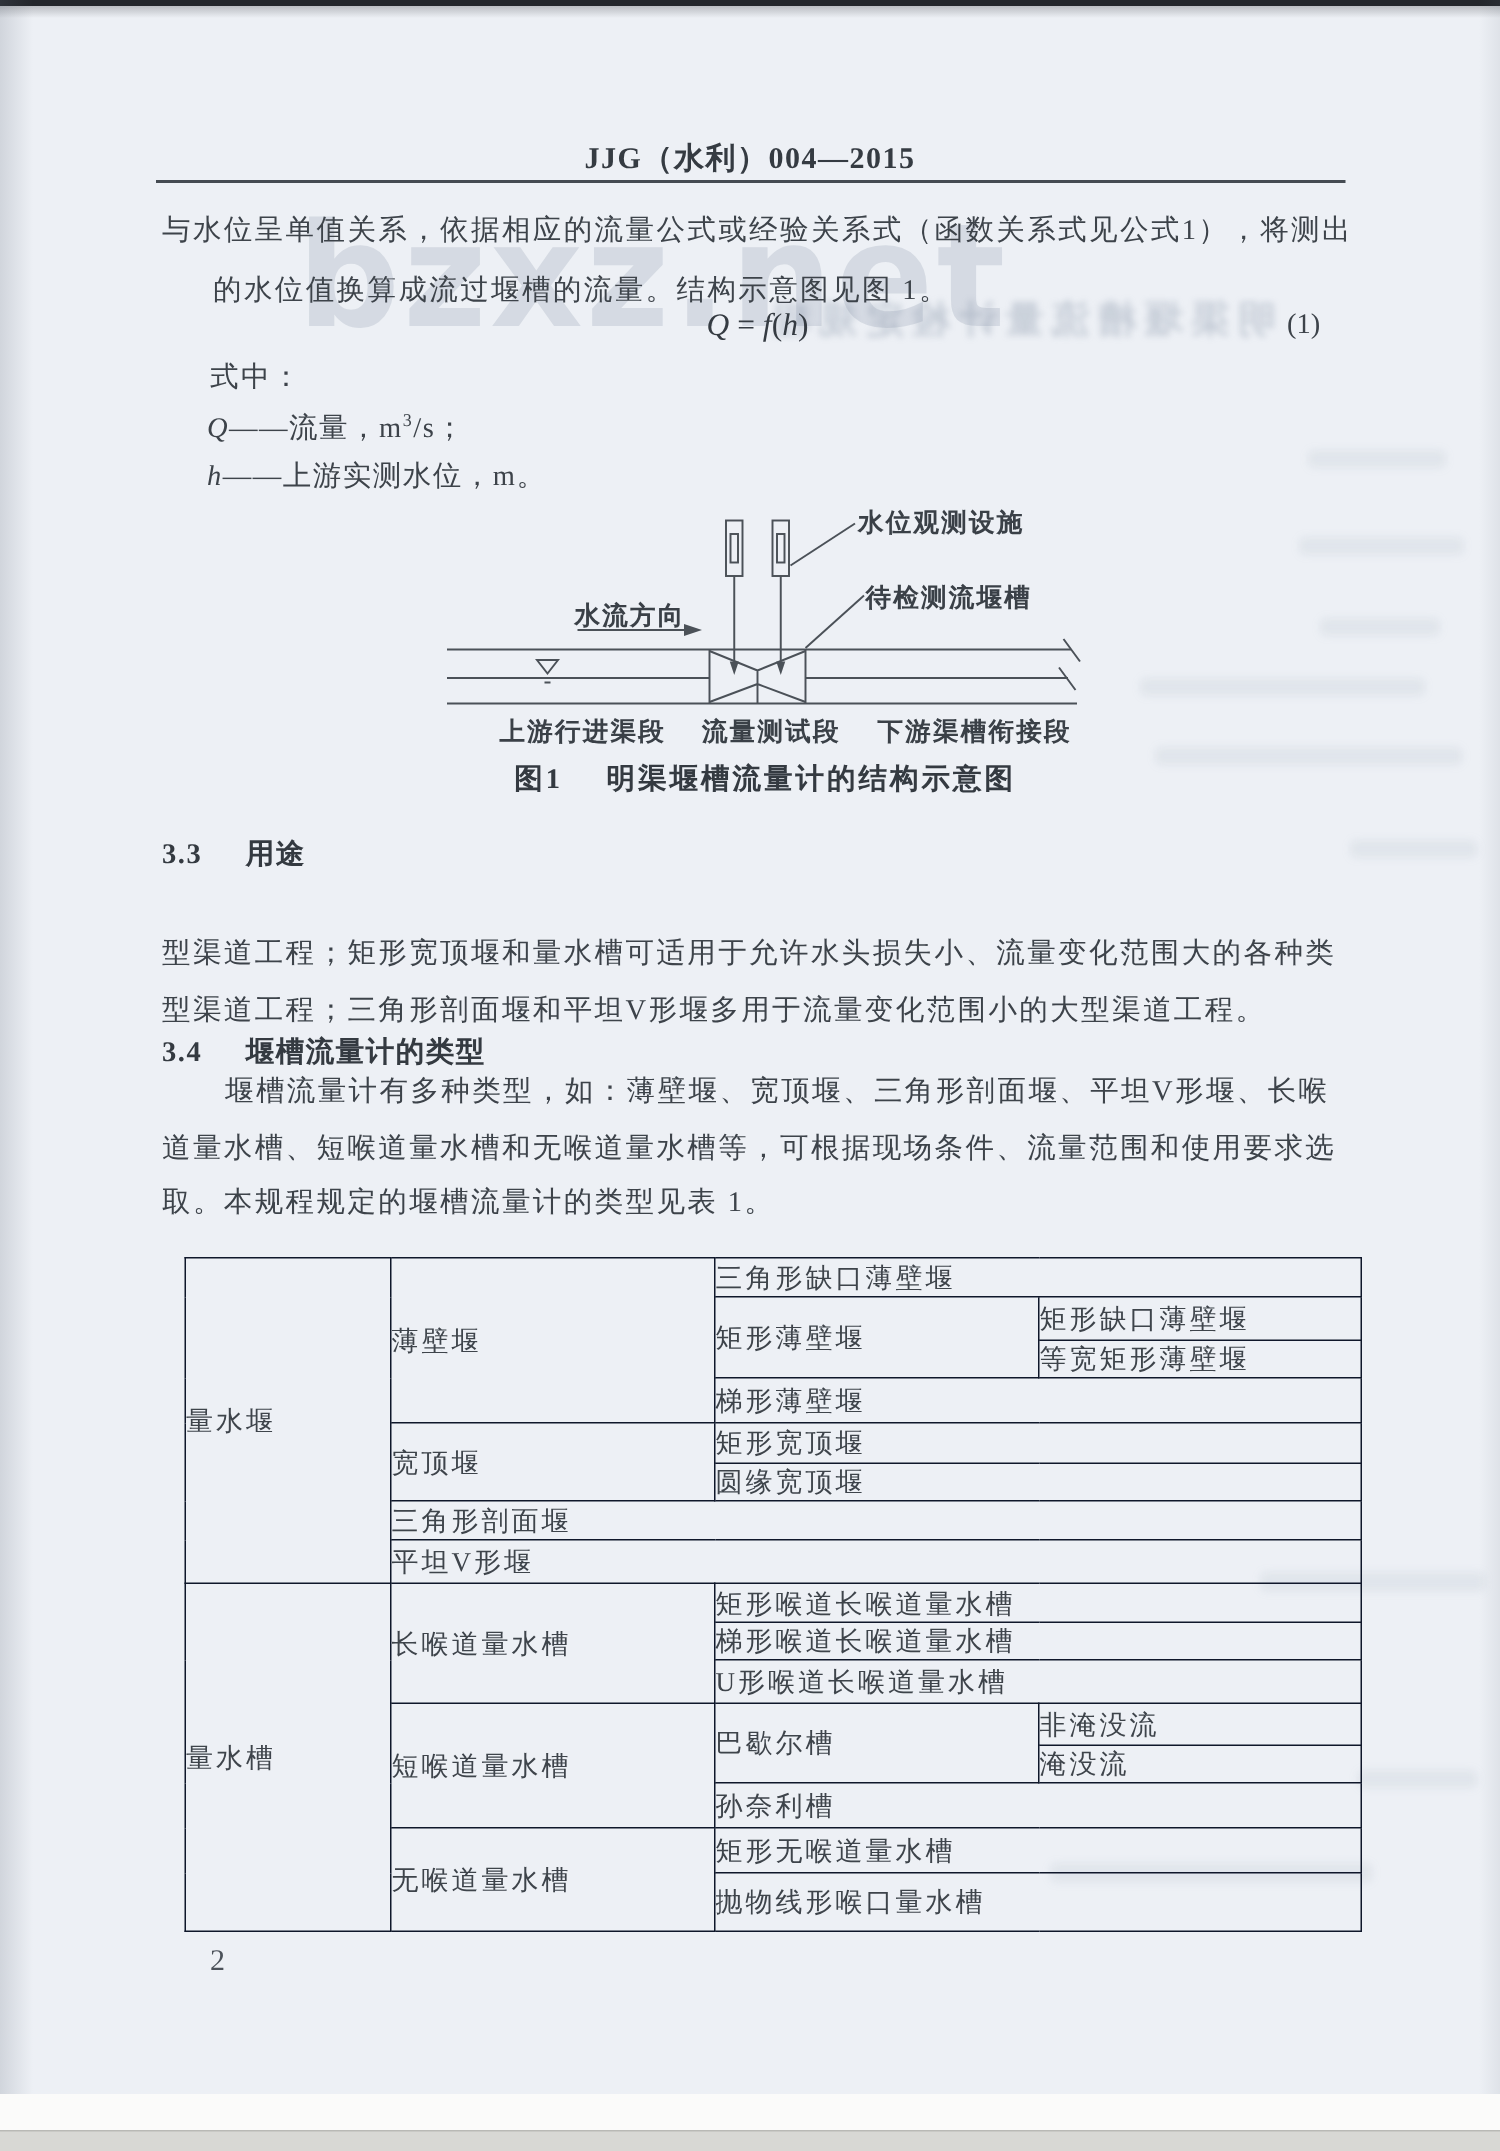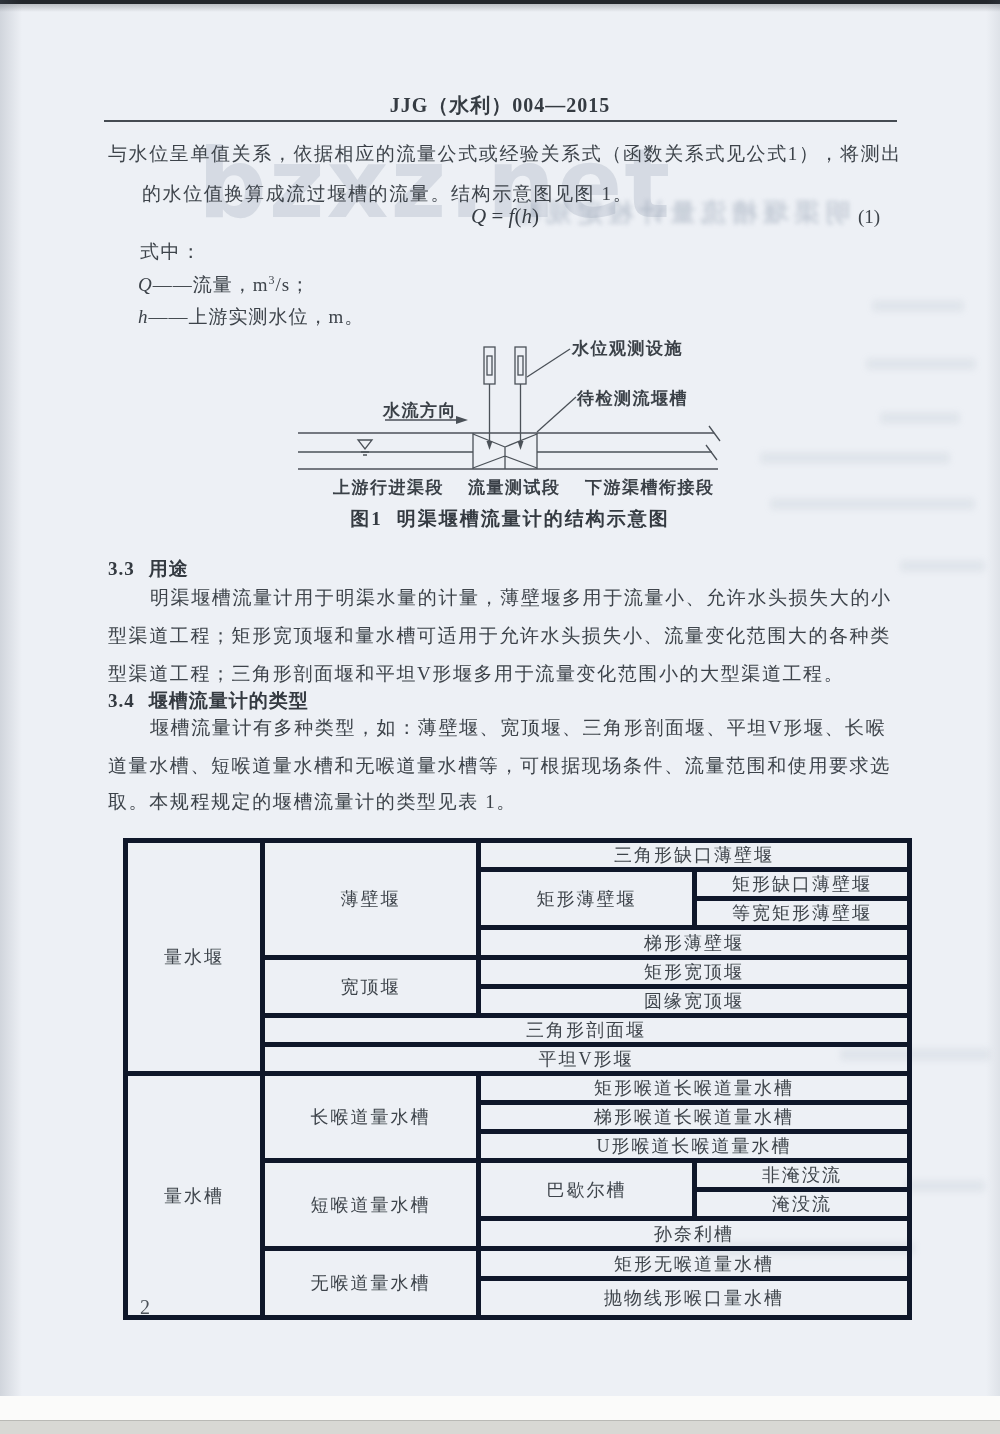--- a/index.html
+++ b/index.html
@@ -33,26 +33,26 @@
   .defline .it{font-style:italic;}
   sup{font-size:12px;}
   
   .fig-label{position:absolute;font-size:17px;font-weight:bold;letter-spacing:1.5px;color:#3a4047;white-space:nowrap;}
   .fig-caption{left:290px;top:506px;width:440px;text-align:center;font-size:19px;font-weight:bold;letter-spacing:2px;color:#343a41;}
   svg .ln{stroke:#4b5158;stroke-width:1.3;fill:none;}
   svg .ar{fill:#4b5158;stroke:none;}
   
   .sec-head{left:108px;font-size:19px;font-weight:bold;letter-spacing:1px;color:#343a41;white-space:nowrap;}
   .sec-head .gap,{margin-left:14px;}
-  .gap{margin-left:14px;}
+  .gap{margin-left:29px;}
   
   .tbl-title{left:123px;top:814px;width:784px;text-align:center;font-weight:bold;font-size:18px;letter-spacing:4px;color:#353b42;}
   table.t1{position:absolute;left:123px;top:838px;width:784px;border-collapse:collapse;table-layout:fixed;
            font-size:18px;color:#3e444b;}
-  table.t1 td{border:5px solid #0f172a;text-align:center;vertical-align:middle;letter-spacing:2px;padding:0;}
+  table.t1 td{border:1px solid #0f172a;text-align:left;vertical-align:middle;letter-spacing:2px;padding:0;}
   .page-num{left:140px;top:1296px;font-size:20px;color:#4c525a;}
 </style>
 </head>
 <body>
 
 <div class="page">
 
   <div class="abs top-bar"></div>
   <div class="abs top-fade"></div>
   <div class="abs left-vignette"></div>
@@ -123,21 +123,20 @@
   <div class="fig-label" style="left:333px;top:476px;">上游行进渠段</div>
   <div class="fig-label" style="left:468px;top:476px;text-align:right;">流量测试段</div>
   <div class="fig-label" style="left:585px;top:476px;">下游渠槽衔接段</div>
   <div class="abs fig-caption">
     <span>图1</span><span class="gap">明渠堰槽流量计的结构示意图</span>
   </div>
 
   <div class="abs sec-head" style="top:556px;">
     <span>3.3</span><span class="gap">用途</span>
   </div>
-  <div class="abs bline indent" style="top:586px;">明渠堰槽流量计用于明渠水量的计量，薄壁堰多用于流量小、允许水头损失大的小</div>
   <div class="abs bline" style="top:624px;">型渠道工程；矩形宽顶堰和量水槽可适用于允许水头损失小、流量变化范围大的各种类</div>
   <div class="abs bline" style="top:662px;">型渠道工程；三角形剖面堰和平坦V形堰多用于流量变化范围小的大型渠道工程。</div>
 
   <div class="abs sec-head" style="top:688px;">
     <span>3.4</span><span class="gap">堰槽流量计的类型</span>
   </div>
   <div class="abs bline indent" style="top:716px;">堰槽流量计有多种类型，如：薄壁堰、宽顶堰、三角形剖面堰、平坦V形堰、长喉</div>
   <div class="abs bline" style="top:754px;">道量水槽、短喉道量水槽和无喉道量水槽等，可根据现场条件、流量范围和使用要求选</div>
   <div class="abs bline" style="top:790px;">取。本规程规定的堰槽流量计的类型见表 1。</div>
 

